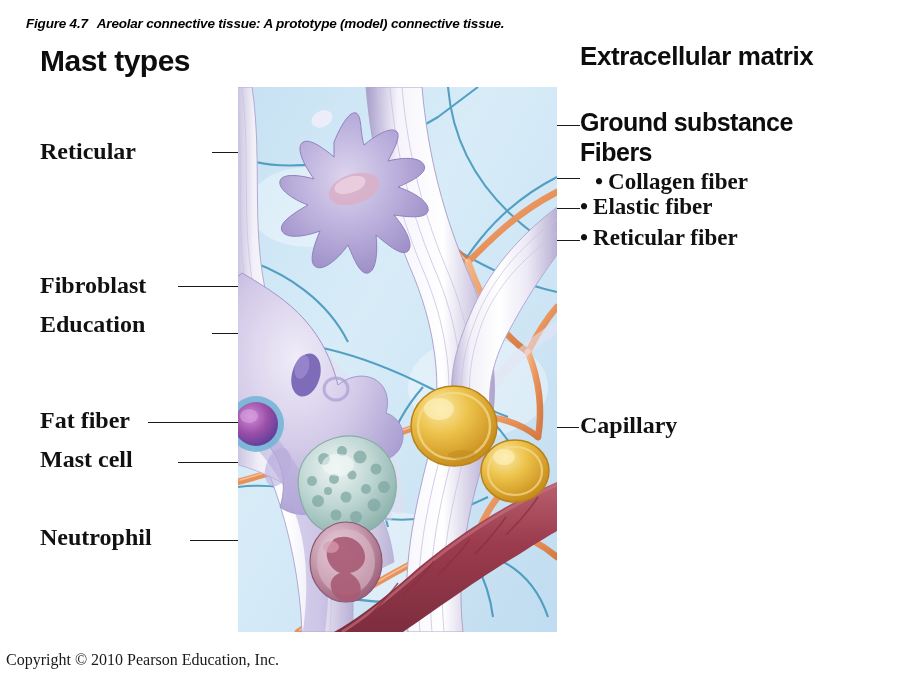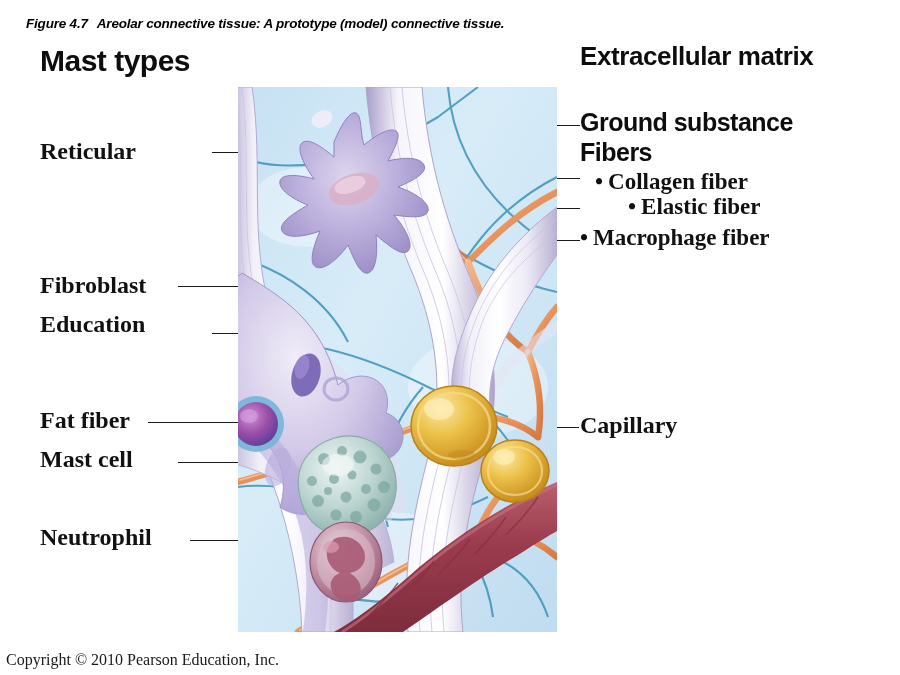--- a/index.html
+++ b/index.html
@@ -89,21 +89,21 @@
   #label-macrophage { left: 40px; top: 138px; }
   #label-fibroblast { left: 40px; top: 272px; }
   #label-lymphocyte { left: 40px; top: 311px; }
   #label-fat-cell   { left: 40px; top: 407px; }
   #label-mast-cell  { left: 40px; top: 446px; }
   #label-neutrophil { left: 40px; top: 524px; }
 
   
   #label-capillary  { left: 580px; top: 412px; }
   #bullet-collagen  { left: 595px; top: 163px; margin-top: 6px; }
-  #bullet-elastic   { left: 580px; top: 194px; margin-left: 48px; }
+  #bullet-elastic   { left: 580px; top: 194px; }
   #bullet-reticular { left: 580px; top: 225px; }
 
   
   .leader {
     position: absolute;
     height: 0;
     border-top: 1.6px solid #1a1a1a;
   }
 
   
@@ -148,21 +148,21 @@
 <div class="serif-label" id="label-mast-cell">Mast cell</div>
 <div class="serif-label" id="label-neutrophil">Neutrophil</div>
 
 <div class="bullet-item" id="bullet-collagen">
   <span class="dot">•</span><span>Collagen fiber</span>
 </div>
 <div class="bullet-item" id="bullet-elastic">
   <span class="dot">•</span><span>Elastic fiber</span>
 </div>
 <div class="bullet-item" id="bullet-reticular">
-  <span class="dot">•</span><span>Macrophage fiber</span>
+  <span class="dot">•</span><span>Reticular fiber</span>
 </div>
 <div class="serif-label" id="label-capillary">Capillary</div>
 
 <div class="leader" style="left:212px; top:152px; width:120px;"></div>
 <div class="leader" style="left:178px; top:286px; width:137px;"></div>
 <div class="leader" style="left:212px; top:333px; width:46px;"></div>
 <div class="leader" style="left:148px; top:422px; width:307px;"></div>
 <div class="leader" style="left:178px; top:462px; width:162px;"></div>
 <div class="leader" style="left:190px; top:540px; width:148px;"></div>
 

